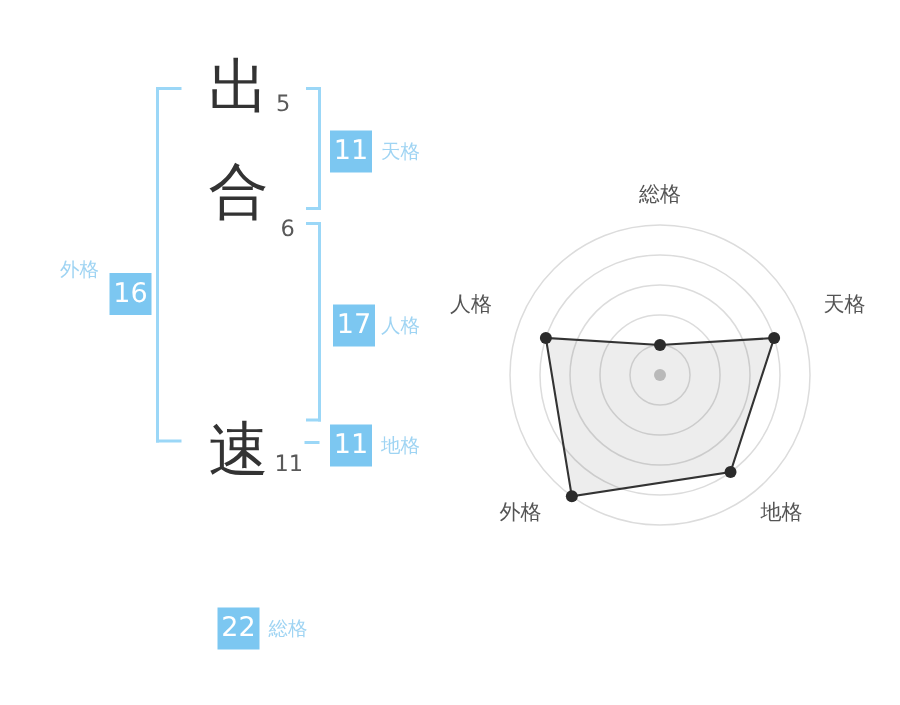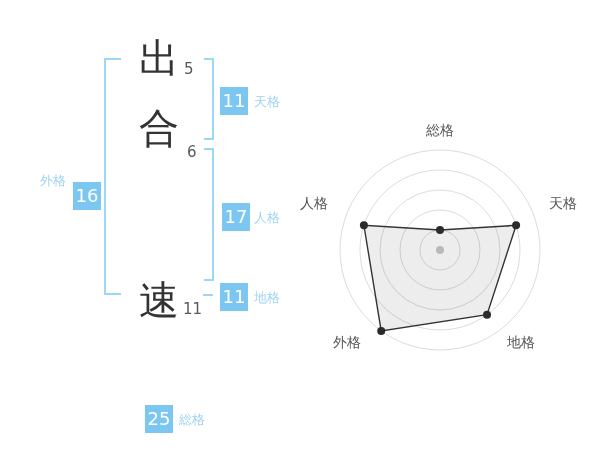--- a/index.html
+++ b/index.html
@@ -76,21 +76,21 @@
 
   <div class="vbox vb-jin">17</div>
   <div class="vlabel vl-jin">人格</div>
 
   <div class="vbox vb-chi">11</div>
   <div class="vlabel vl-chi">地格</div>
 
   <div class="vlabel vl-gai">外格</div>
   <div class="vbox vb-gai">16</div>
 
-  <div class="vbox vb-sou">25</div>
+  <div class="vbox vb-sou">22</div>
   <div class="vlabel vl-sou">総格</div>
 
   <svg id="radar-svg" width="220" height="220" viewBox="0 0 220 220">
       <circle cx="110" cy="110" r="20" fill="none" stroke="#dcdcdc" stroke-width="1"></circle>
       <circle cx="110" cy="110" r="40" fill="none" stroke="#dcdcdc" stroke-width="1"></circle>
       <circle cx="110" cy="110" r="60" fill="none" stroke="#dcdcdc" stroke-width="1"></circle>
       <circle cx="110" cy="110" r="80" fill="none" stroke="#dcdcdc" stroke-width="1"></circle>
       <circle cx="110" cy="110" r="100" fill="none" stroke="#dcdcdc" stroke-width="1"></circle>
       <circle cx="110" cy="110" r="4" fill="#c8c8c8"></circle>
       <polygon points="110.0,90.0 186.1,85.3 157.0,174.7 51.2,190.9 33.9,85.3" fill="rgba(0,0,0,0.07)" stroke="#333333" stroke-width="1.4"></polygon>

